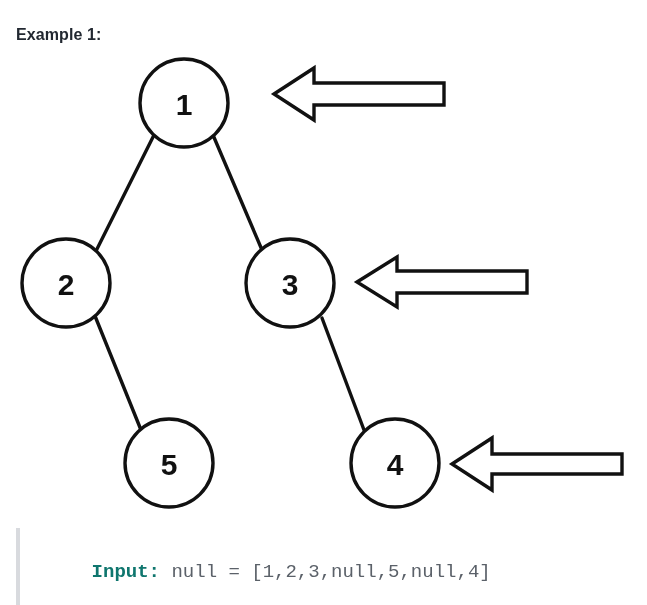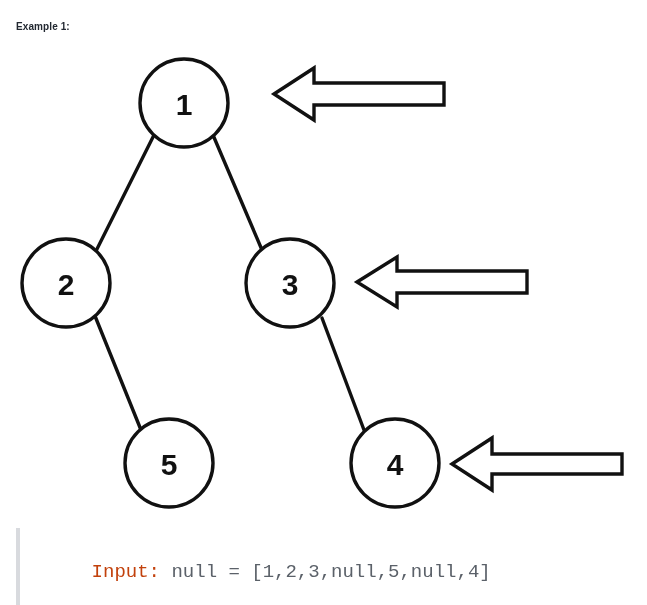--- a/index.html
+++ b/index.html
@@ -13,21 +13,21 @@
     height: 605px;
     position: relative;
     font-family: "Liberation Sans", sans-serif;
     color: #262626;
     overflow: hidden;
   }
   #example-heading {
     position: absolute;
     left: 16px;
     top: 13px;
-    font-size: 10px;
+    font-size: 16px;
     font-weight: bold;
     letter-spacing: 0.1px;
     color: #222831;
   }
   #tree-figure {
     position: absolute;
     left: 0;
     top: 40px;
     width: 647px;
     height: 470px;
@@ -69,22 +69,22 @@
     padding: 2px 0 2px 26px;
     box-sizing: border-box;
   }
   .code-line {
     font-family: "Liberation Mono", monospace;
     font-size: 19px;
     line-height: 28px;
     white-space: pre;
   }
   .code-key {
-    font-weight: normal;
-    color: #c2410c;
+    font-weight: bold;
+    color: #0f766e;
   }
   .code-value {
     color: #5b6169;
   }
 </style>
 </head>
 <body>
 
 <div>
   <h2 id="example-heading">Example 1:</h2>

